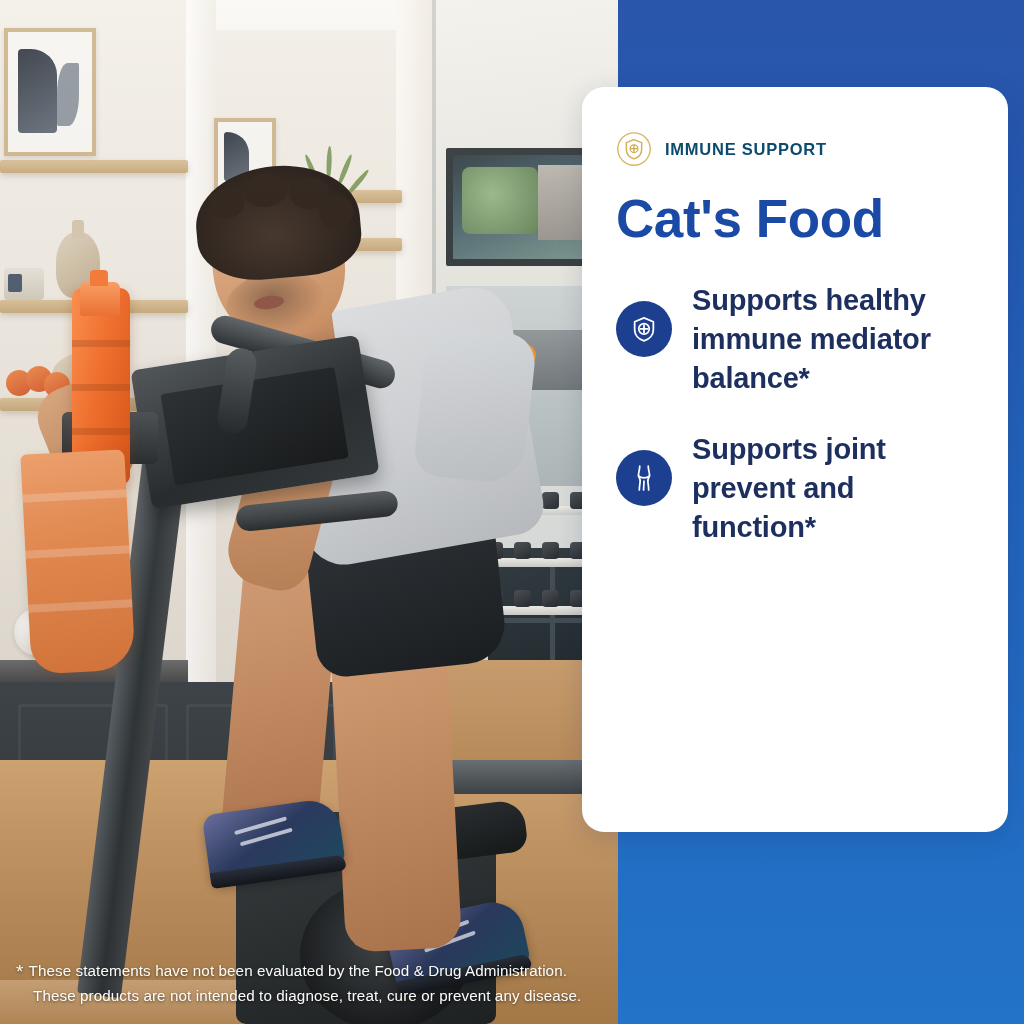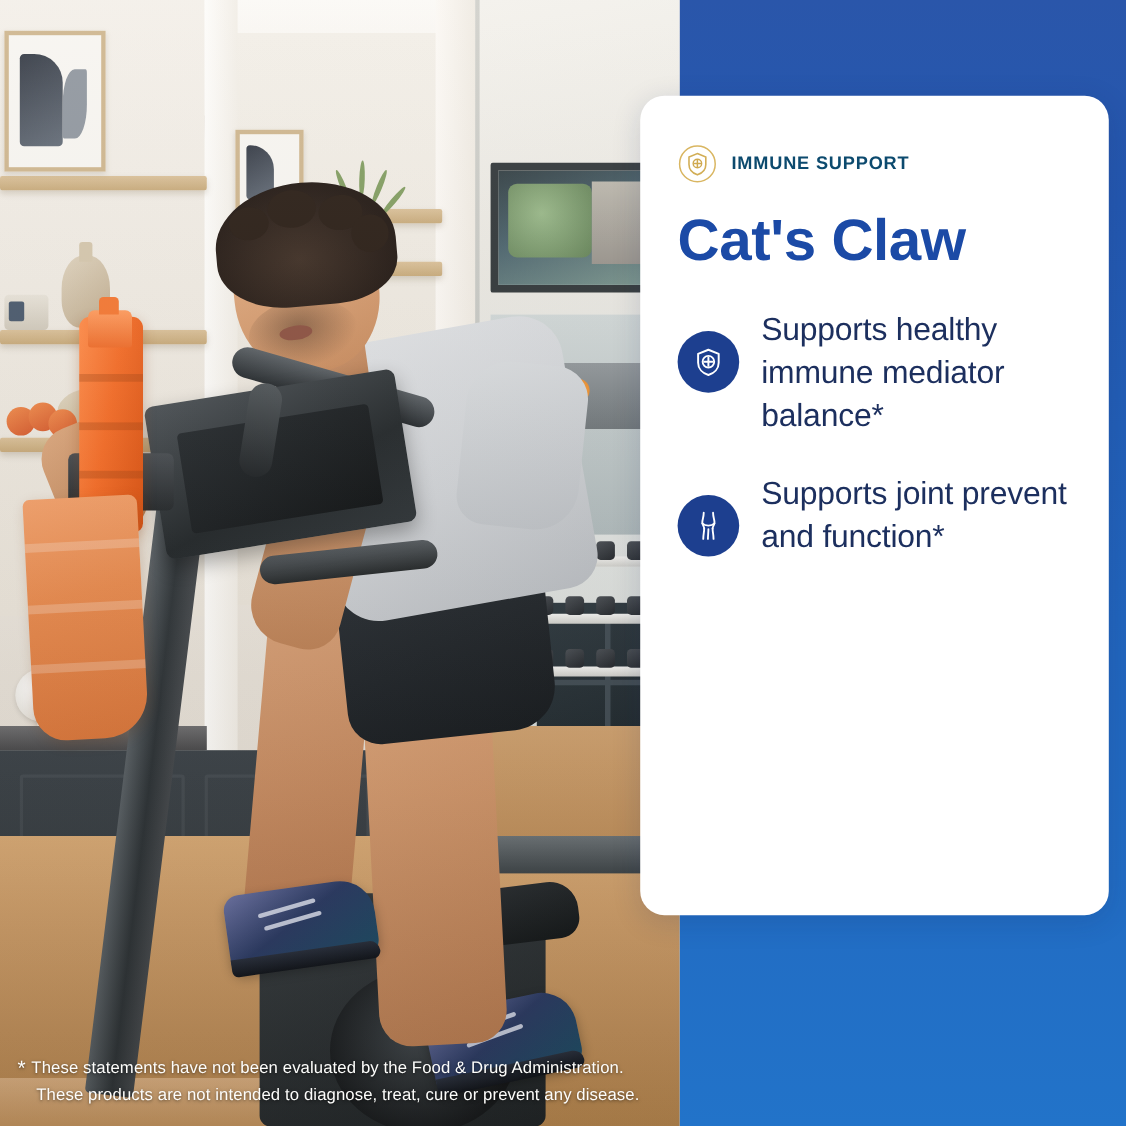--- a/index.html
+++ b/index.html
@@ -236,21 +236,21 @@
   .eyebrow-label {
     color:#0c4a6e; font-size:16.5px; font-weight:bold; letter-spacing:.75px;
   }
   .badge-icon { width:36px; height:36px; flex:0 0 36px; }
 
   .headline {
     color:#1b4aa6; font-size:53px; font-weight:bold; letter-spacing:-.4px;
     line-height:1.05; margin-bottom:34px;
   }
 
-  .benefit { display:flex; align-items:flex-start; gap:20px; margin-bottom:32px; }
+  .benefit { display:flex; align-items:flex-start; gap:20px; margin-bottom:32px;font-weight:bold; }
   .benefit:last-child { margin-bottom:0; }
   .bullet-icon {
     width:56px; height:56px; flex:0 0 56px; border-radius:50%;
     background:#1d3f8f; display:flex; align-items:center; justify-content:center;
     margin-top:20px;
   }
   .benefit-text {
     color:#1c2f5e; font-size:29px; line-height:39px; letter-spacing:-.2px;
   }
 </style>
@@ -431,21 +431,21 @@
         <svg viewBox="0 0 40 40" width="36" height="36" fill="none">
           <circle cx="20" cy="20" r="18" stroke="#d9b661" stroke-width="1.5"></circle>
           <path d="M20 9.5 L28.5 13 V20.5 C28.5 25.6 24.8 29.3 20 31 C15.2 29.3 11.5 25.6 11.5 20.5 V13 Z" stroke="#d2ae56" stroke-width="1.6" fill="none"></path>
           <circle cx="20" cy="19.6" r="4.3" stroke="#cfa94f" stroke-width="1.4" fill="none"></circle>
           <path d="M20 16.4 V22.8 M16.8 19.6 H23.2" stroke="#cfa94f" stroke-width="1.5" stroke-linecap="round"></path>
         </svg>
       </span>
       <span class="eyebrow-label">IMMUNE SUPPORT</span>
     </div>
 
-    <h1 class="headline">Cat's Claw</h1>
+    <h1 class="headline">Cat's Food</h1>
 
     <div class="benefit">
       <span class="bullet-icon">
         <svg viewBox="0 0 40 40" width="34" height="34" fill="none">
           <path d="M20 7 L31 11.5 V20.8 C31 27.2 26.3 32.1 20 34 C13.7 32.1 9 27.2 9 20.8 V11.5 Z" stroke="#ffffff" stroke-width="2.1" fill="none" stroke-linejoin="round"></path>
           <circle cx="20" cy="19.8" r="6.2" stroke="#ffffff" stroke-width="2" fill="none"></circle>
           <path d="M20 15.4 V24.2 M15.6 19.8 H24.4" stroke="#ffffff" stroke-width="2.1" stroke-linecap="round"></path>
         </svg>
       </span>
       <span class="benefit-text">Supports healthy immune mediator balance*</span>

